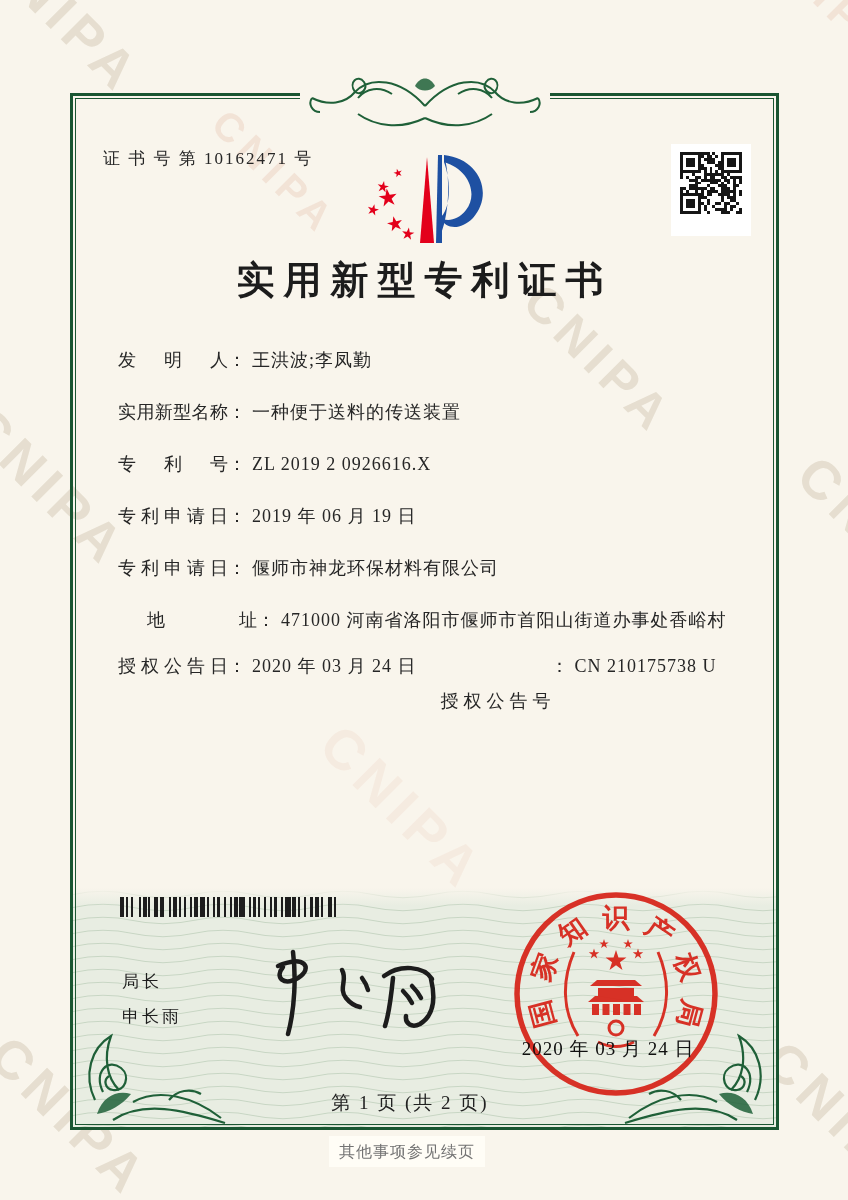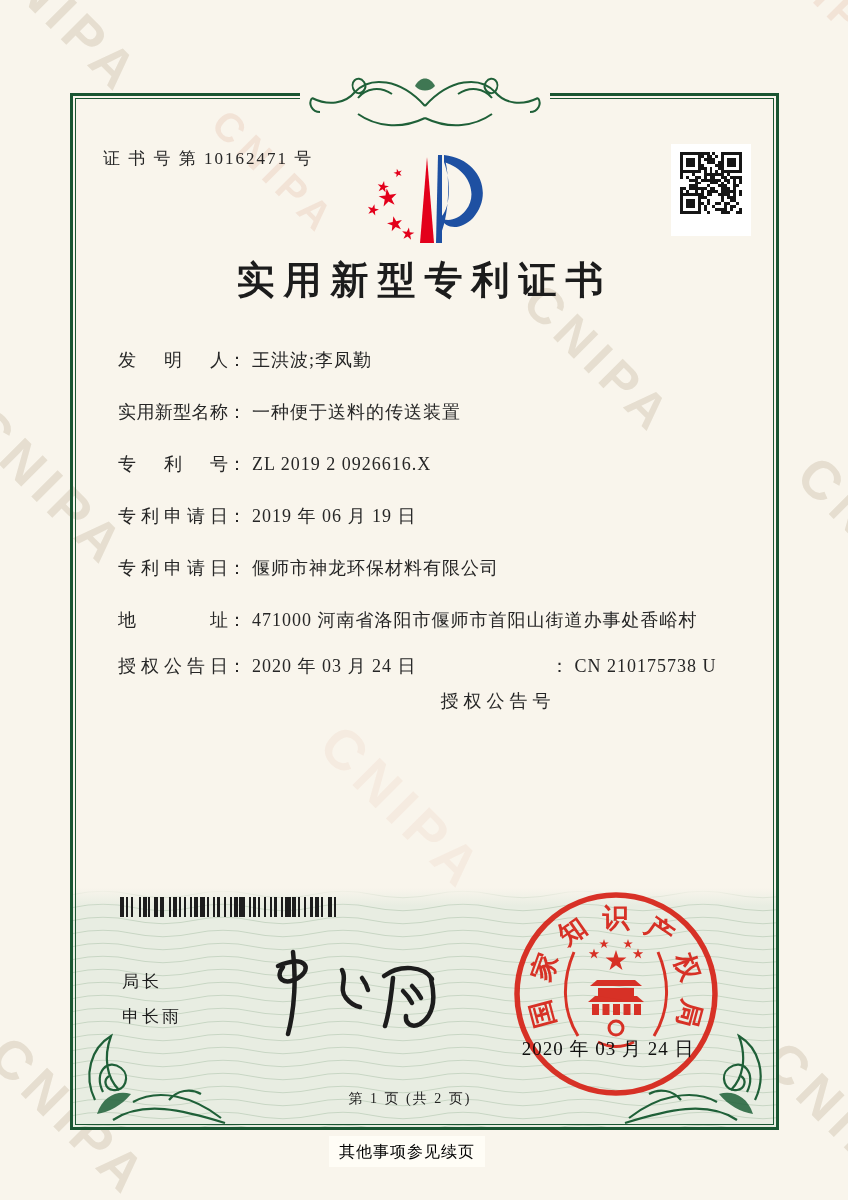--- a/index.html
+++ b/index.html
@@ -37,45 +37,45 @@
   .certno{left:103px;top:147px;font-size:17px;letter-spacing:2px;z-index:4;}
   .qrbox{left:671px;top:144px;width:80px;height:92px;background:#fff;z-index:4;}
   .qrbox svg{position:absolute;left:9px;top:8px;}
   .title{
     left:70px;top:255px;width:709px;text-align:center;font-size:38px;
     font-weight:bold;letter-spacing:9px;z-index:4;color:#1c1c1c;
   }
   
   .fields{left:118px;top:350px;width:620px;z-index:4;font-size:18px;}
   .frow{line-height:20px;margin-bottom:32px;white-space:nowrap;}
-  .frow.tight{margin-bottom:26px;}
+  .frow.tight{margin-bottom:26px;margin-left:29px;}
   .flabel{display:inline-block;width:110px;text-align:justify;text-align-last:justify;vertical-align:top;}
   .fcolon{display:inline-block;vertical-align:top;}
   .fvalue{display:inline-block;margin-left:6px;letter-spacing:1px;vertical-align:top;}
   .grant2{margin-left:24px;margin-top:35px;}
   
   .bodytext{
     left:103px;top:692px;width:662px;z-index:4;font-size:17.5px;
     line-height:29px;text-align:justify;color:#222;
   }
   .bodytext p{margin:0;text-indent:2em;}
   
   .barcode{left:120px;top:897px;width:217px;height:20px;z-index:4;display:flex;overflow:hidden;}
   .barcode i{display:block;height:100%;flex:none;}
   .signer{left:122px;z-index:4;font-family:"Liberation Sans","DejaVu Sans",sans-serif;
     font-size:17px;letter-spacing:3px;color:#1e1e1e;}
   .signature{left:250px;top:946px;z-index:4;}
   .seal{left:510px;top:888px;z-index:5;opacity:.94;}
   .sealdate{left:513px;top:1036px;width:190px;text-align:center;font-size:19px;
     letter-spacing:1px;color:#101010;z-index:6;}
-  .footerpage{left:60px;top:1090px;width:700px;text-align:center;font-size:14px;
+  .footerpage{left:60px;top:1090px;width:700px;text-align:center;font-size:19px;
     letter-spacing:2px;z-index:4;color:#222;}
   .notebox{
     left:329px;top:1136px;width:156px;height:31px;background:#fffdf6;z-index:4;
-    text-align:center;line-height:31px;font-size:16px;letter-spacing:1px;color:#000000;
+    text-align:center;line-height:31px;font-size:16px;letter-spacing:1px;color:#737373;
   }
 </style>
 </head>
 <body>
 
 <div class="page">
 
   <span class="wm wm-a" style="left:-38px;top:-18px;font-size:54px;">CNIPA</span>
   <span class="wm wm-b" style="left:742px;top:-30px;font-size:44px;">CNIPA</span>
   <span class="wm wm-b" style="left:196px;top:150px;font-size:40px;">CNIPA</span>

